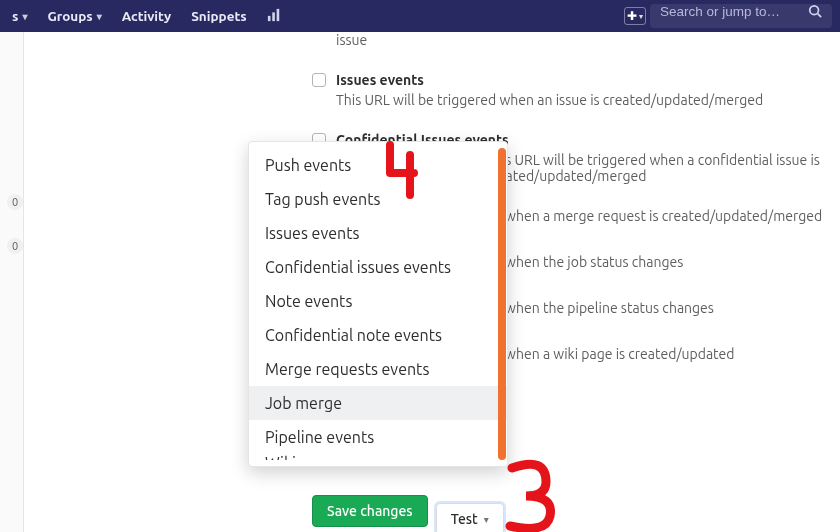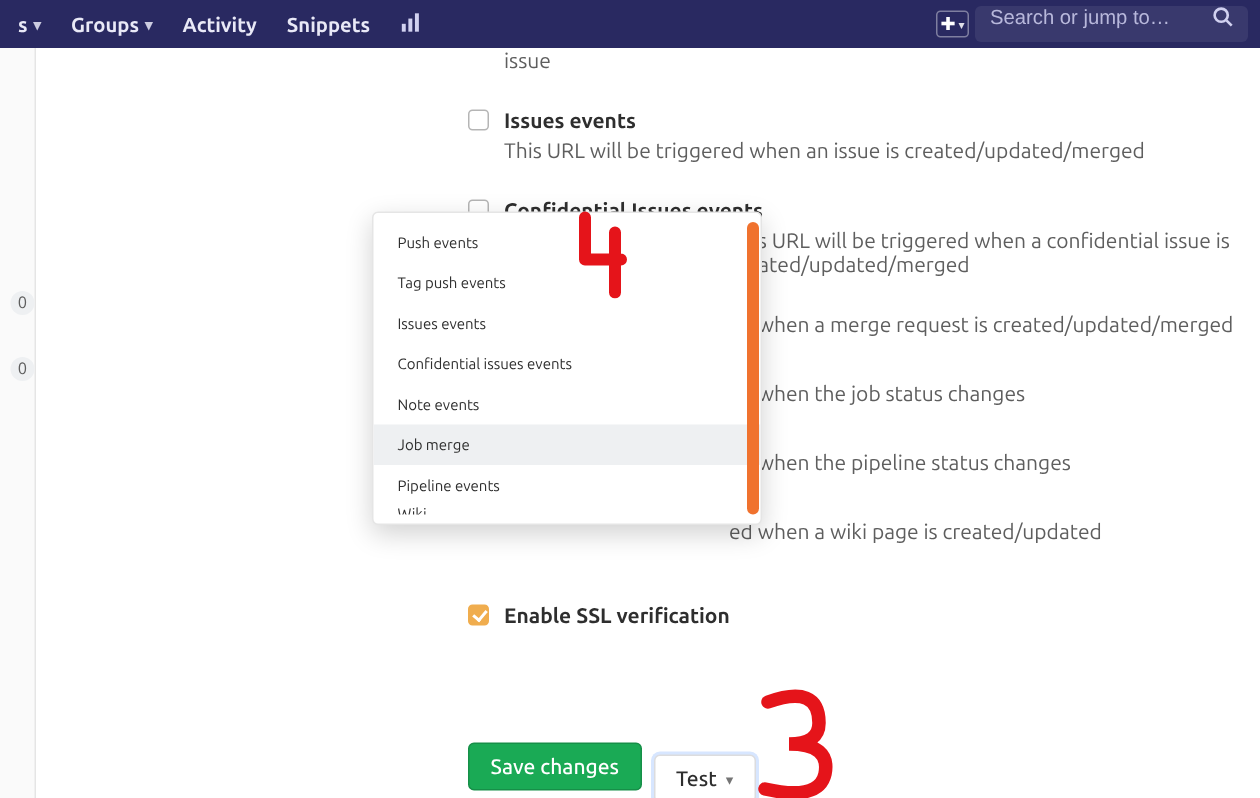--- a/index.html
+++ b/index.html
@@ -150,21 +150,21 @@
   }
   .dropdown-scroll {
     position:absolute;
     right:1px; top:6px; bottom:6px;
     width:8px;
     background:#f0722e;
     border-radius:4px;
   }
   .dropdown-item {
     padding:8px 16px;
-    font-size:10px;
+    font-size:16px;
     color:#2e2e2e;
     cursor:pointer;
   }
   .dropdown-item.hover { background:#eef0f2; }
   .dropdown-item.cut { height:6px; padding:0 16px; overflow:hidden; }
 
   
   .anno-4 {
     position:absolute;
     left:346px; top:107px;
@@ -291,20 +291,22 @@
       <span class="caret-down" style="color:#5e5e5e">▾</span>
     </div>
   </div>
 
   <div class="dropdown">
     <div class="dropdown-item">Push events</div>
     <div class="dropdown-item">Tag push events</div>
     <div class="dropdown-item">Issues events</div>
     <div class="dropdown-item">Confidential issues events</div>
     <div class="dropdown-item">Note events</div>
+    <div class="dropdown-item">Confidential note events</div>
+    <div class="dropdown-item">Merge requests events</div>
     <div class="dropdown-item hover">Job merge</div>
     <div class="dropdown-item">Pipeline events</div>
     <div class="dropdown-item cut">Wiki</div>
     <div class="dropdown-scroll"></div>
   </div>
 
   <svg class="anno-4" viewBox="0 0 60 60">
     <path d="M20 6 L20 34 M20 34 L44 34 M40 16 L40 56" stroke="#e5141a" stroke-width="8" stroke-linecap="round" fill="none"></path>
   </svg>
 

